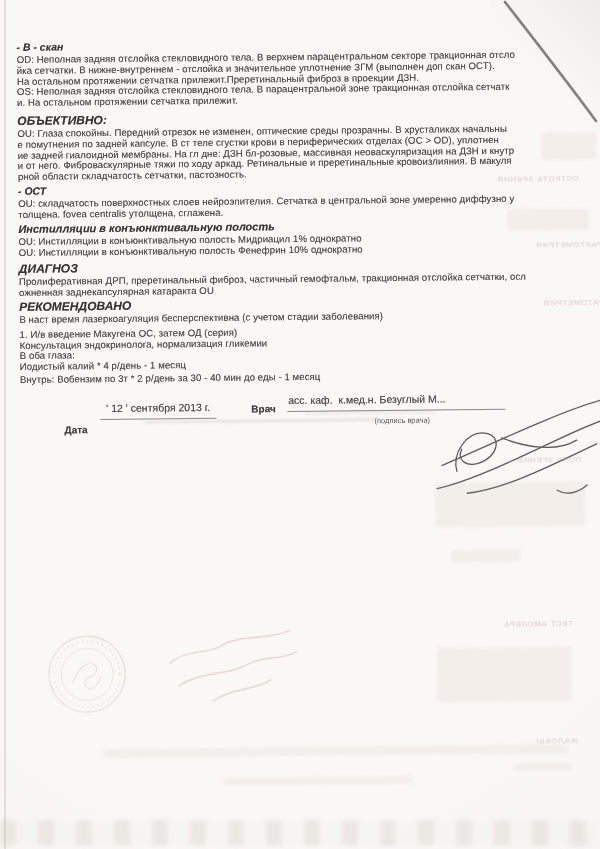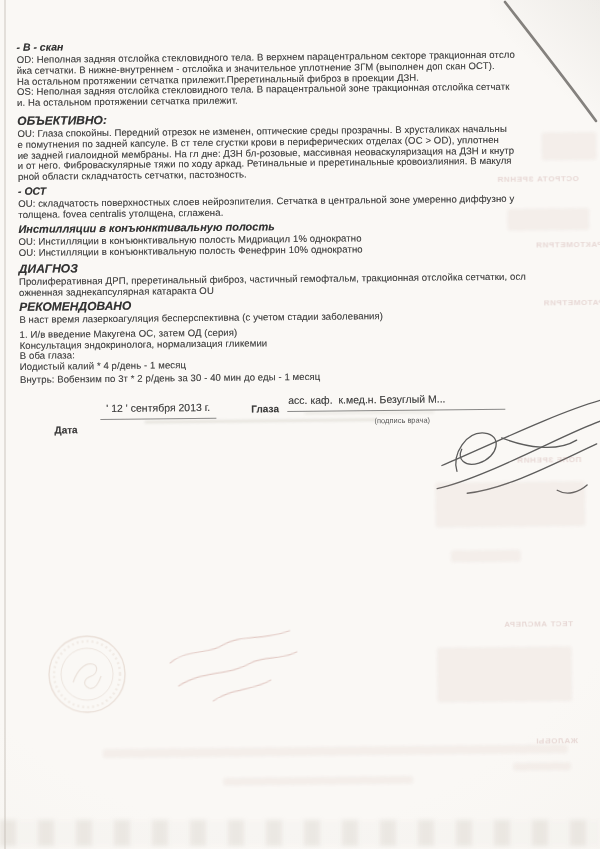--- a/index.html
+++ b/index.html
@@ -102,25 +102,25 @@
       <div>
           <div class="line">В наст время лазеркоагуляция бесперспективна (с учетом стадии заболевания)</div>
           <div class="line">1. И/в введение Макугена ОС, затем ОД (серия)</div>
           <div class="line">Консультация эндокринолога, нормализация гликемии</div>
           <div class="line">В оба глаза:</div>
           <div class="line">Иодистый калий * 4 р/день - 1 месяц</div>
           <div class="line">Внутрь: Вобензим по 3т * 2 р/день за 30 - 40 мин до еды - 1 месяц</div>
         </div>
     </div>
 
-    <div class="flabel" style="left:50px;top:425px;">Дата</div>
+    <div class="flabel" style="left:60px;top:425px;">Дата</div>
     <div class="fvalue" style="left:102px;top:403px;">' 12 ' сентября 2013 г.</div>
     <div class="uline" style="left:96px;top:420px;width:116px;"></div>
 
-    <div class="flabel" style="left:247px;top:406px;">Глаза</div>
+    <div class="flabel" style="left:247px;top:406px;">Врач</div>
     <div class="fvalue" style="left:284px;top:397px;">асс. каф.  к.мед.н. Безуглый М...</div>
     <div class="uline" style="left:283px;top:414px;width:218px;"></div>
     <div class="caption" style="left:370px;top:420px;">(подпись врача)</div>
 
     <div class="smear" style="left:140px;top:422px;width:232px;height:3px;"></div>
     <div class="smear" style="left:300px;top:415px;width:130px;height:3px;opacity:.6;"></div>
 
     <svg style="position:absolute;left:402px;top:398px;" width="200" height="125">
       <g stroke="#3a3a3a" stroke-width="1.3" fill="none" stroke-linecap="round" opacity="0.82">
         <path d="M35,72 C70,58 150,20 196,8"></path>

